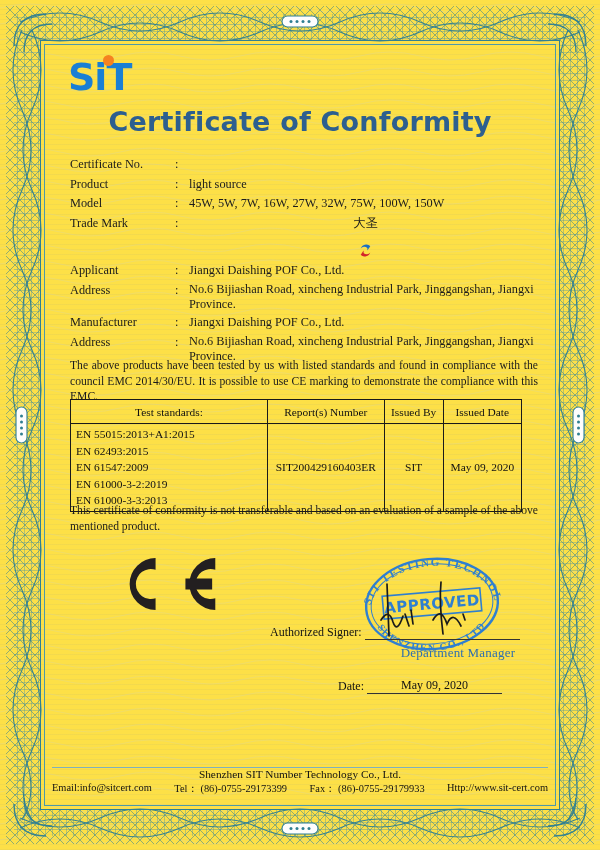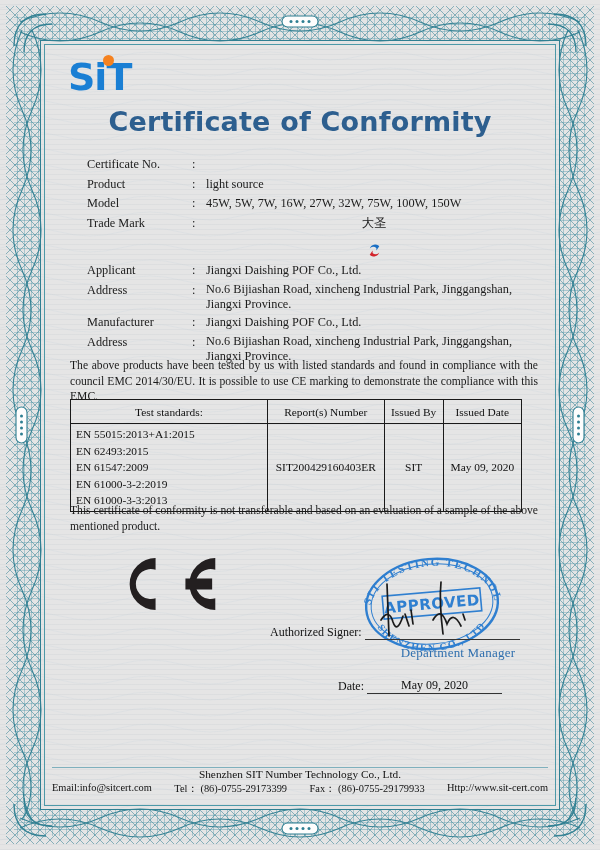--- a/index.html
+++ b/index.html
@@ -3,21 +3,21 @@
 <meta charset="utf-8">
 <style>
   html,body{margin:0;padding:0;}
   body{
     width:600px;height:850px;overflow:hidden;
     font-family:"Liberation Serif", serif;
     background:#ffffff;
   }
   .page{
     position:relative;width:600px;height:850px;
-    background:#e5e5e5;
+    background:#fde047;
   }
   
   .guilloche{
     position:absolute;inset:0;
     background-image:
       repeating-linear-gradient(0deg, rgba(120,140,160,.085) 0px, rgba(120,140,160,.085) 1px, transparent 1px, transparent 5px);
     opacity:.9;pointer-events:none;
   }
   .guilloche2{
     position:absolute;inset:0;pointer-events:none;opacity:.55;
@@ -51,21 +51,21 @@
   .title{
     position:absolute;left:0;right:0;top:58px;text-align:center;
     font-family:"DejaVu Sans", sans-serif;
     font-weight:bold;font-size:27px;color:#2d5f8f;
     letter-spacing:.2px;
   }
   .fields{
     position:absolute;left:22px;top:108px;right:10px;
     font-size:12.3px;color:#1b1b1b;
   }
-  .frow{display:flex;align-items:flex-start;margin-bottom:2.5px;line-height:17px;margin-left:17px;}
+  .frow{display:flex;align-items:flex-start;margin-bottom:2.5px;line-height:17px;}
   .flabel{width:105px;flex:none;}
   .fcolon{width:14px;flex:none;}
   .fval{flex:1;}
   .fval.tight{line-height:15px;}
   .tm-wrap{display:flex;align-items:center;gap:9px;flex-direction:column;}
   .tm-logo{display:inline-block;width:19px;height:19px;vertical-align:middle;}
   .para{
     position:absolute;left:22px;right:14px;
     font-size:11.6px;line-height:15.5px;color:#1b1b1b;text-align:justify;
   }

